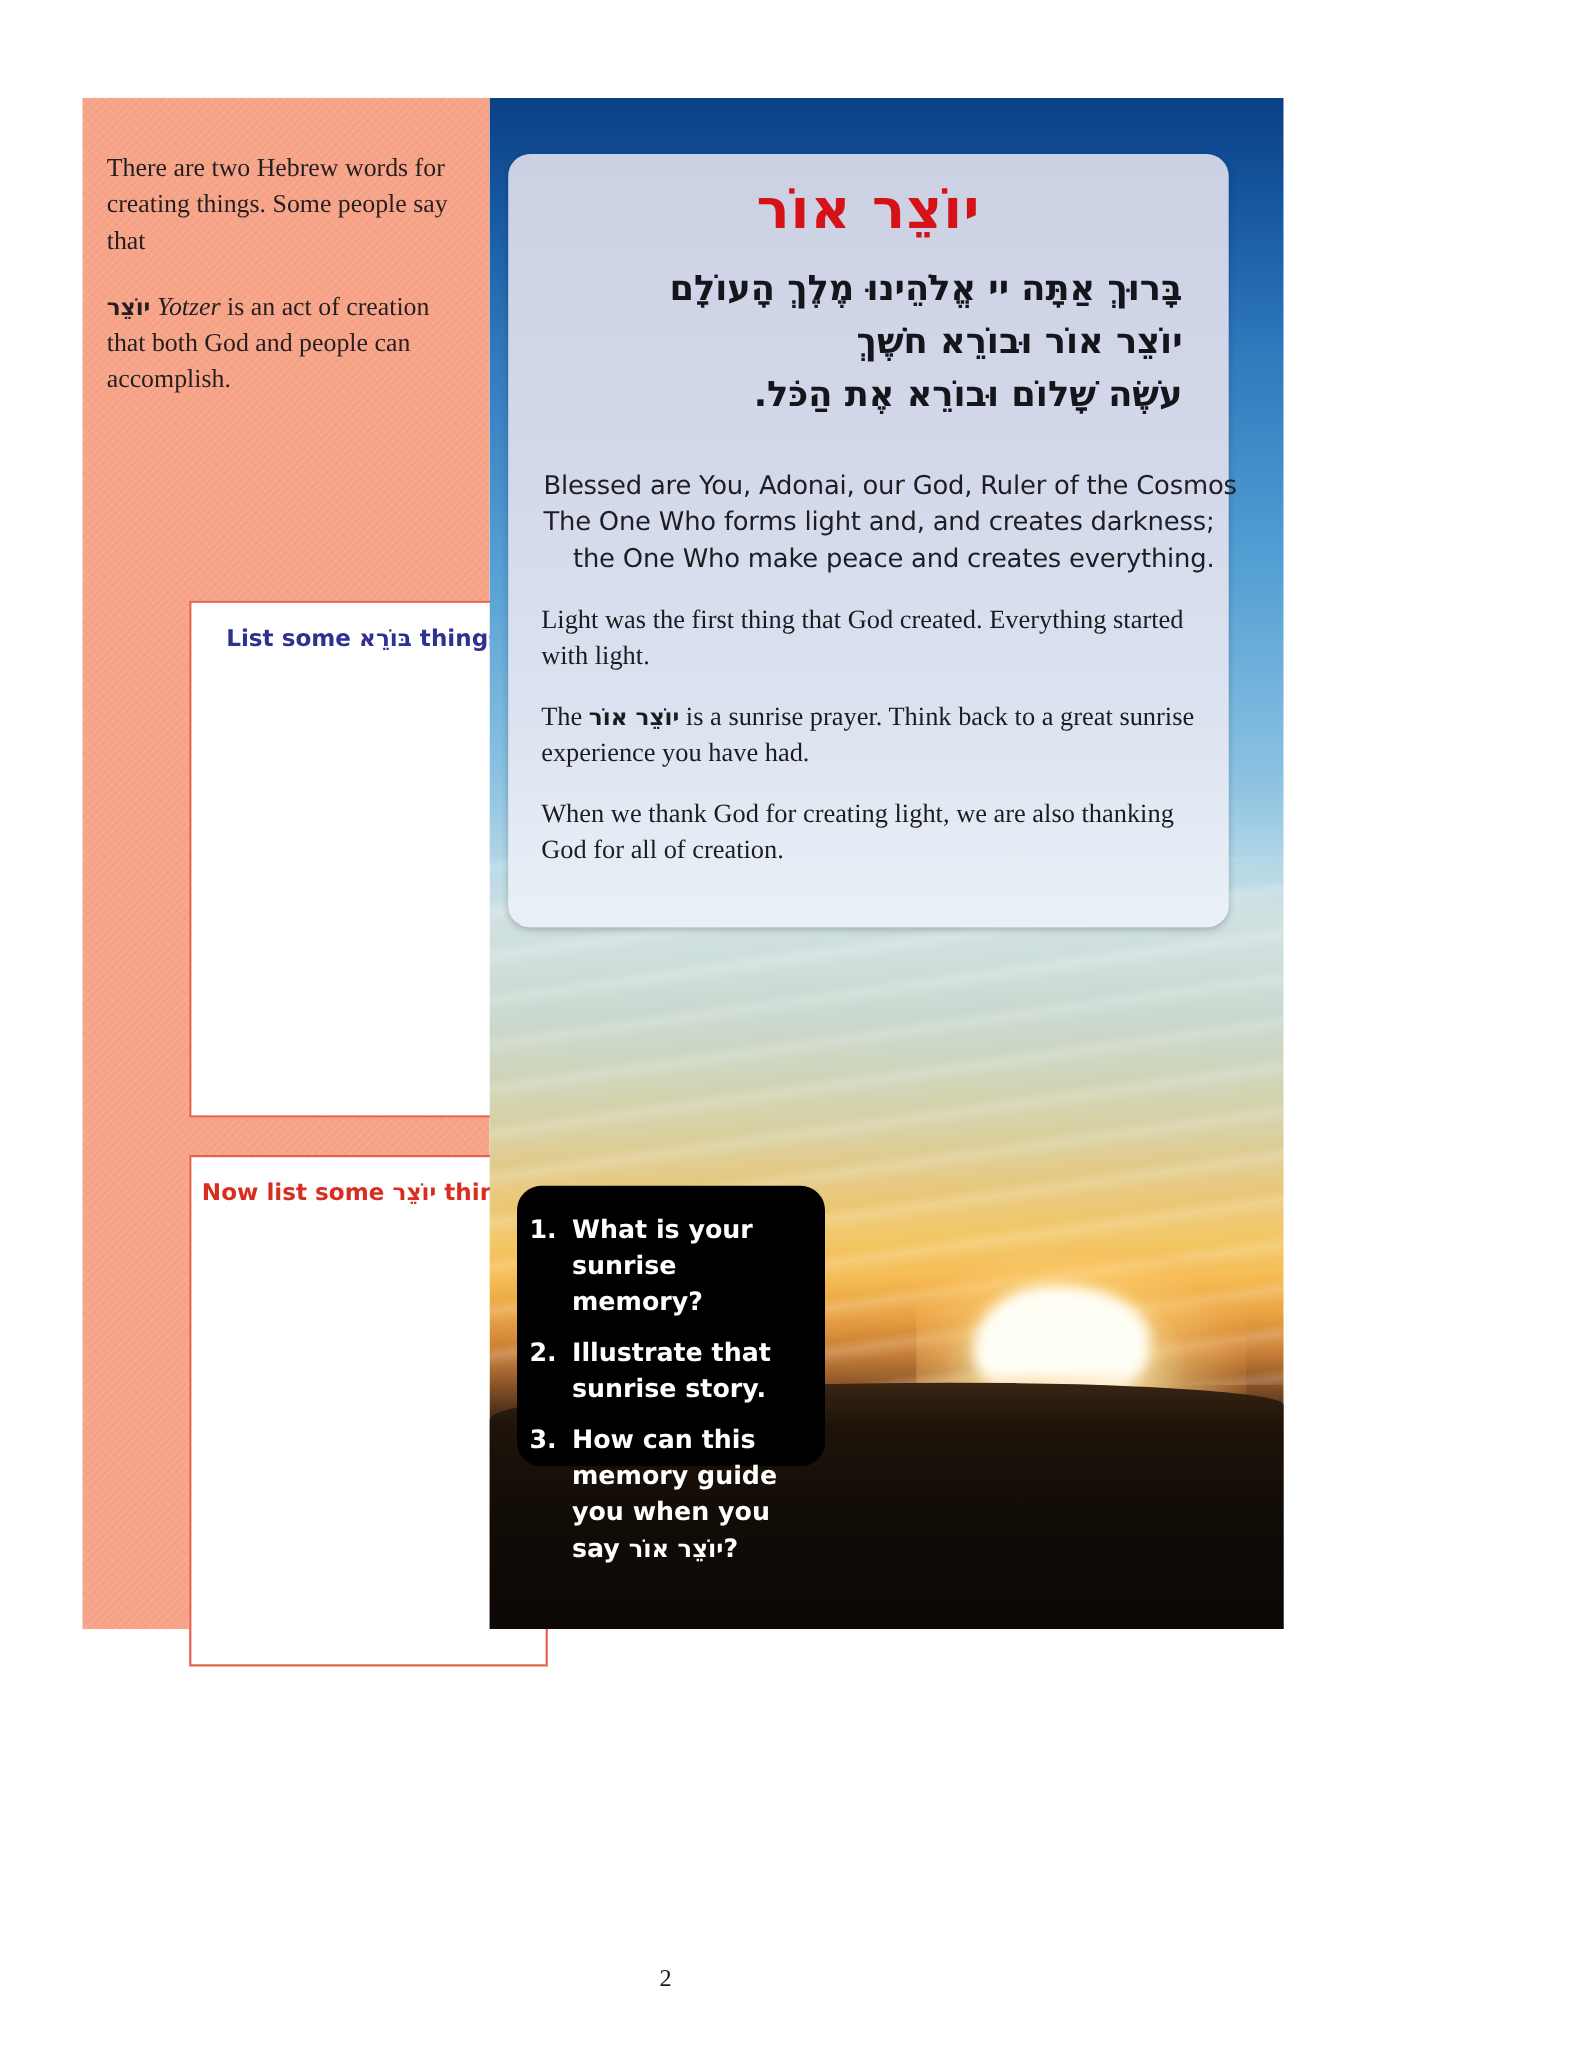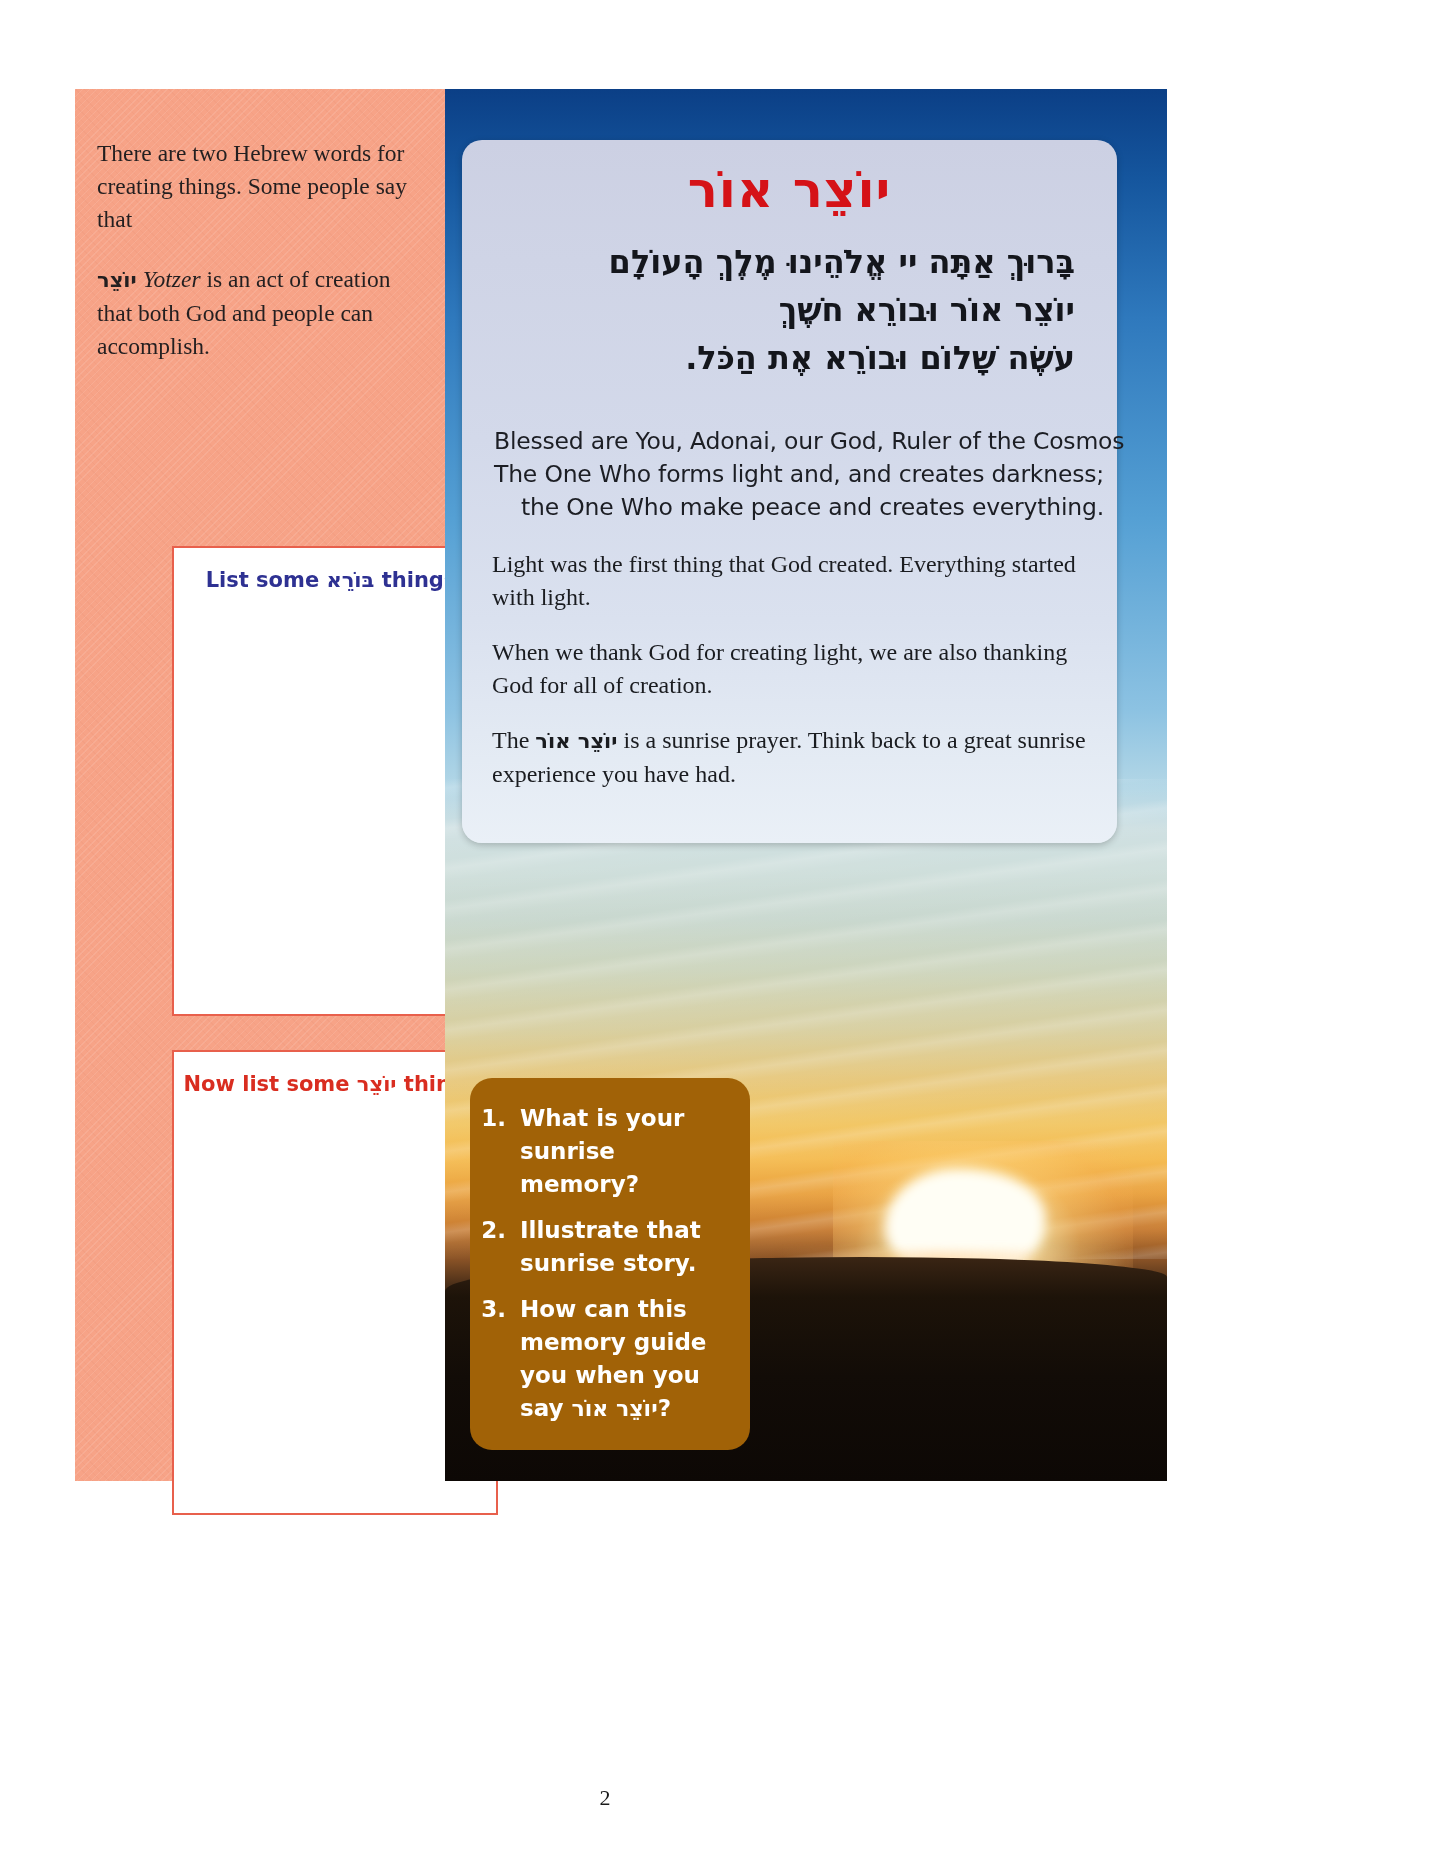--- a/index.html
+++ b/index.html
@@ -249,22 +249,22 @@
   }
   #prayer-body p { margin: 0 0 22px 0; }
   #prayer-body p:last-child { margin-bottom: 0; }
 
   
   #question-box {
     position: absolute;
     left: 25px;
     top: 989px;
     width: 280px;
-    height: 372px;
-    background: #a16207;
+    height: 255px;
+    background: #000000;
     border-radius: 22px;
     box-sizing: border-box;
     padding: 24px 14px 16px 10px;
   }
   #question-list {
     margin: 0;
     padding: 0 0 0 34px;
     list-style: decimal;
     color: #ffffff;
     font-family: "DejaVu Sans", sans-serif;
@@ -342,22 +342,22 @@
       </div>
 
       <div id="prayer-translation">
         <div>Blessed are You, Adonai, our God, Ruler of the Cosmos</div>
         <div>The One Who forms light and, and creates darkness;</div>
         <div>the One Who make peace and creates everything.</div>
       </div>
 
       <div id="prayer-body">
         <p>Light was the first thing that God created. Everything started with light.</p>
+        <p><span>The </span><span class="heb-inline">יוֹצֵר אוֹר</span><span> is a sunrise prayer. Think back to a great sunrise experience you have had.</span></p>
         <p>When we thank God for creating light, we are also thanking God for all of creation.</p>
-        <p><span>The </span><span class="heb-inline">יוֹצֵר אוֹר</span><span> is a sunrise prayer. Think back to a great sunrise experience you have had.</span></p>
       </div>
 
     </div>
 
     <div id="question-box">
       <ol id="question-list">
         <li>What is your sunrise memory?</li>
         <li>Illustrate that sunrise story.</li>
         <li><span>How can this memory guide you when you say </span><span class="heb-q">יוֹצֵר אוֹר</span><span>?</span></li>
       </ol>

